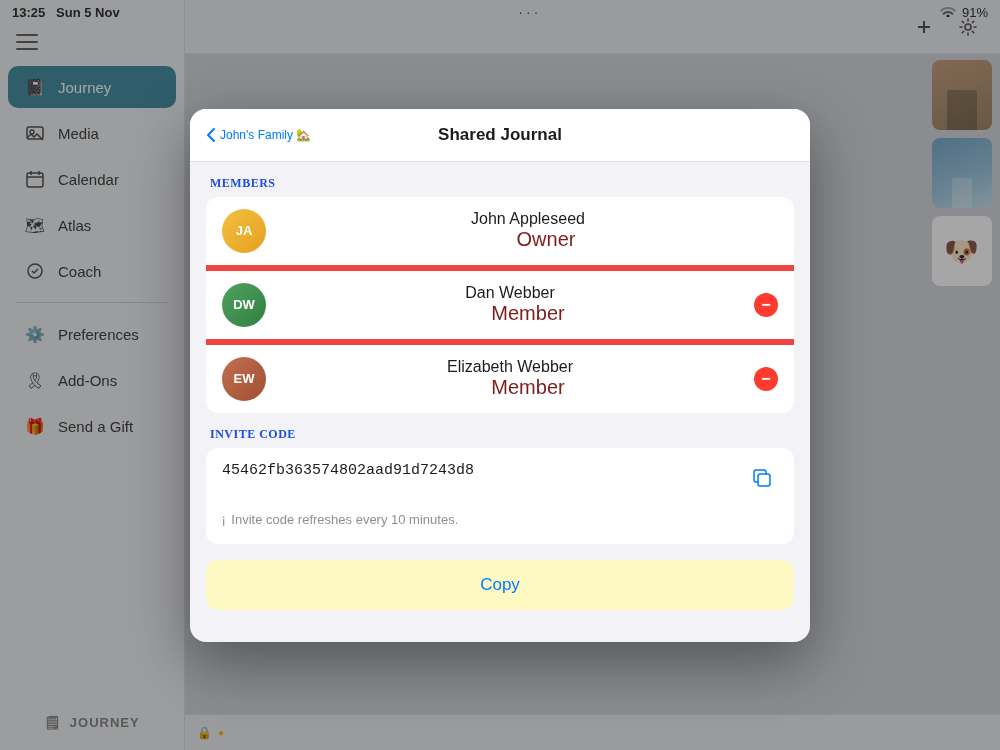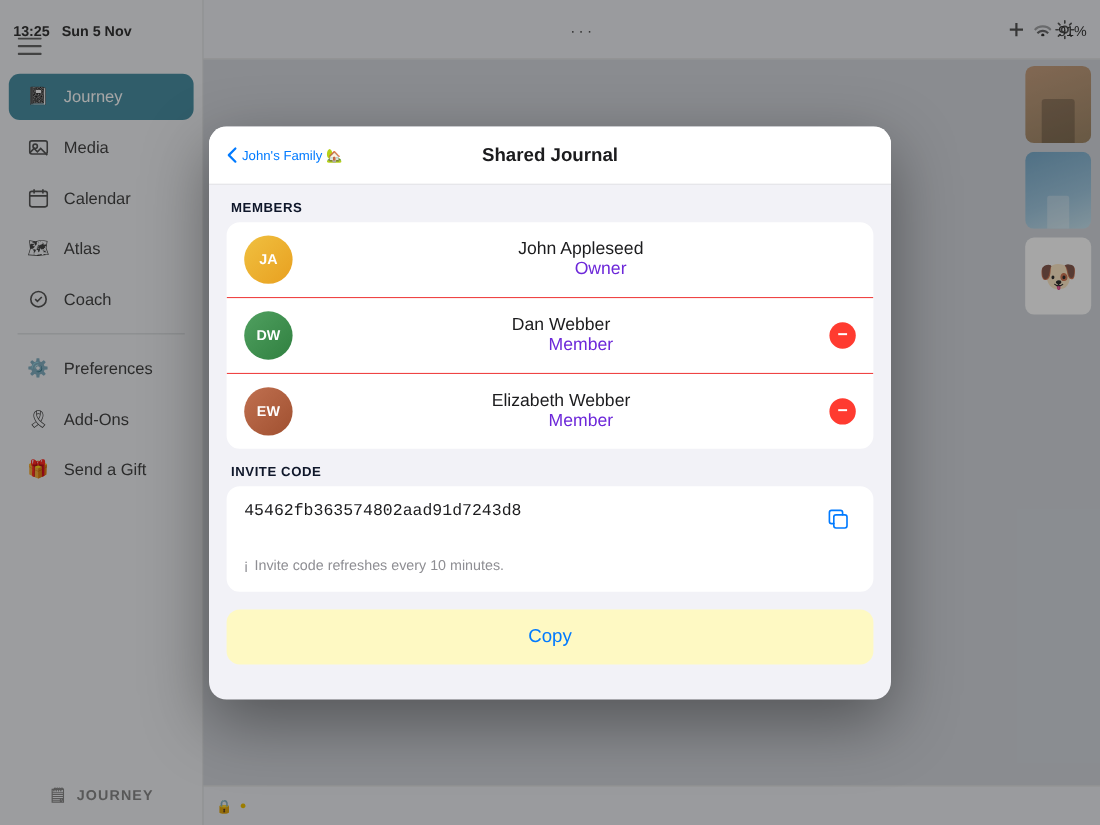--- a/index.html
+++ b/index.html
@@ -16,21 +16,20 @@
     .status-bar {
       position: absolute;
       top: 0; left: 0; right: 0;
       height: 24px;
       background: transparent;
       display: flex;
       align-items: center;
       justify-content: space-between;
       padding: 0 12px;
       z-index: 10;
-      margin-top: 16px;
     }
     .status-time {
       font-size: 13px;
       font-weight: 600;
       color: #333;
     }
     .status-dots {
       font-size: 14px;
       color: #555;
       letter-spacing: 3px;
@@ -203,41 +202,42 @@
       font-size: 17px;
       font-weight: 600;
       color: #1c1c1e;
     }
 
     
     .section-label {
       padding: 14px 20px 6px;
       font-size: 12px;
       font-weight: 600;
-      color: #0f172a;
+      color: #1d4ed8;
       letter-spacing: 0.5px;
       text-transform: uppercase;
+      font-family: Liberation Serif, serif;
     }
 
     
     .members-card {
       background: white;
       border-radius: 12px;
       margin: 0 16px;
       overflow: hidden;
     }
     .member-row {
       display: flex;
       align-items: center;
       padding: 12px 16px;
       gap: 12px;
       position: relative;
     }
     .member-row:not(:last-child) {
-      border-bottom: 1px solid #ef4444;
+      border-bottom: 6px solid #ef4444;
     }
     .member-avatar {
       width: 44px;
       height: 44px;
       border-radius: 50%;
       overflow: hidden;
       flex-shrink: 0;
       display: flex;
       align-items: center;
       justify-content: center;
@@ -260,22 +260,22 @@
     .member-info {
       flex: 1;
       text-align: center;
     }
     .member-name {
       font-size: 16px;
       font-weight: 500;
       color: #1c1c1e;
     }
     .member-role {
-      font-size: 16px;
-      color: #6d28d9;
+      font-size: 20px;
+      color: #7f1d1d;
       margin-left: 36px;
     }
     .remove-btn {
       width: 24px;
       height: 24px;
       background: #ff3b30;
       border-radius: 50%;
       display: flex;
       align-items: center;
       justify-content: center;

